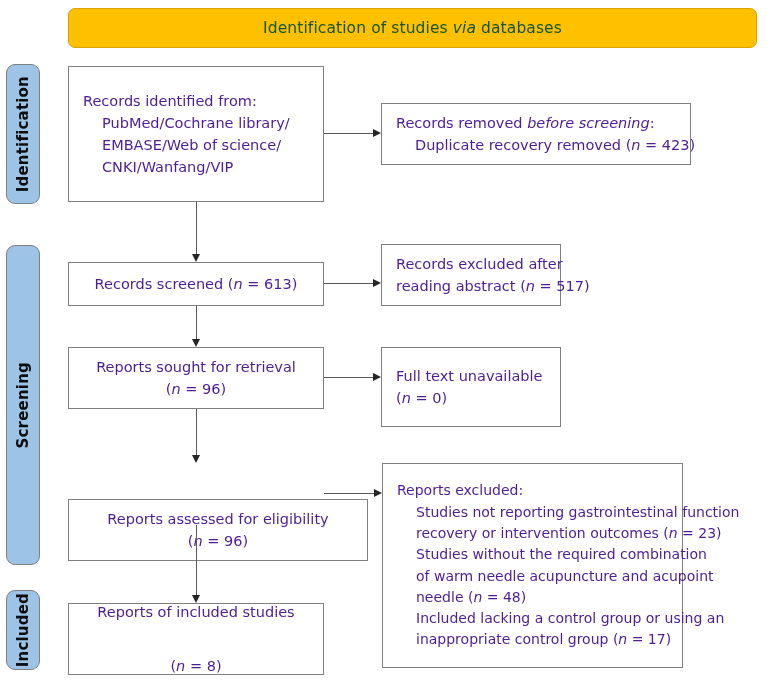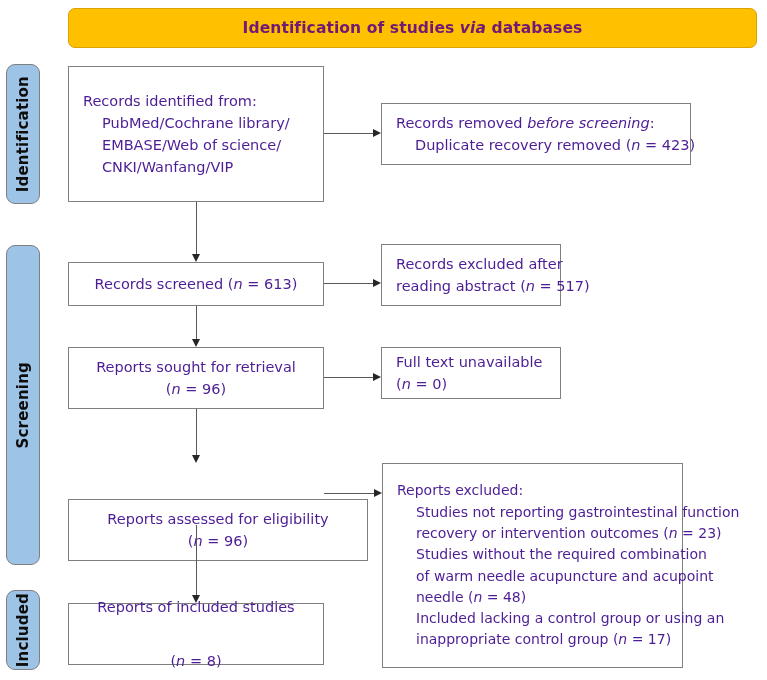--- a/index.html
+++ b/index.html
@@ -33,22 +33,22 @@
     background: #FFC000;
     border: 1px solid #d9a300;
     border-radius: 7px;
     display: flex;
     align-items: center;
     justify-content: center;
     box-sizing: border-box;
   }
   .header-banner .htext {
     font-size: 15.5px;
-    font-weight: bold;
-    color: #701a75;
+    font-weight: normal;
+    color: #14532d;
     letter-spacing: 0.1px;
     white-space: nowrap;
   }
   .header-banner .htext .it { font-style: italic; }
 
   
   .stage-label {
     position: absolute;
     background: #9DC3E6;
     border: 1px solid #7f7f7f;
@@ -92,24 +92,24 @@
   .flowbox .line.indent { padding-left: 19px; }
   .it { font-style: italic; }
   .nvar { font-style: italic; }
 
   
   #box-identified   { left: 68px;  top: 66px;  width: 256px; height: 136px; }
   #box-duplicates   { left: 381px; top: 103px; width: 310px; height: 62px;  }
   #box-screened     { left: 68px;  top: 262px; width: 256px; height: 44px;  }
   #box-excl-abs     { left: 381px; top: 244px; width: 180px; height: 62px;  }
   #box-sought       { left: 68px;  top: 347px; width: 256px; height: 62px;  }
-  #box-fulltext     { left: 381px; top: 347px; width: 180px; height: 52px;  }
+  #box-fulltext     { left: 381px; top: 347px; width: 180px; height: 80px;  }
   #box-assessed     { left: 68px;  top: 463px; width: 300px; height: 62px; margin-top: 36px;  }
   #box-excluded     { left: 382px; top: 463px; width: 301px; height: 205px; }
-  #box-included     { left: 68px;  top: 603px; width: 256px; height: 62px; gap: 32px;  }
+  #box-included     { left: 68px;  top: 603px; width: 256px; height: 72px; gap: 32px;  }
 
   #box-excluded .line { font-size: 14px; line-height: 1.52; }
 
   
   .vline {
     position: absolute;
     width: 1px;
     background: #595959;
   }
   .hline {

